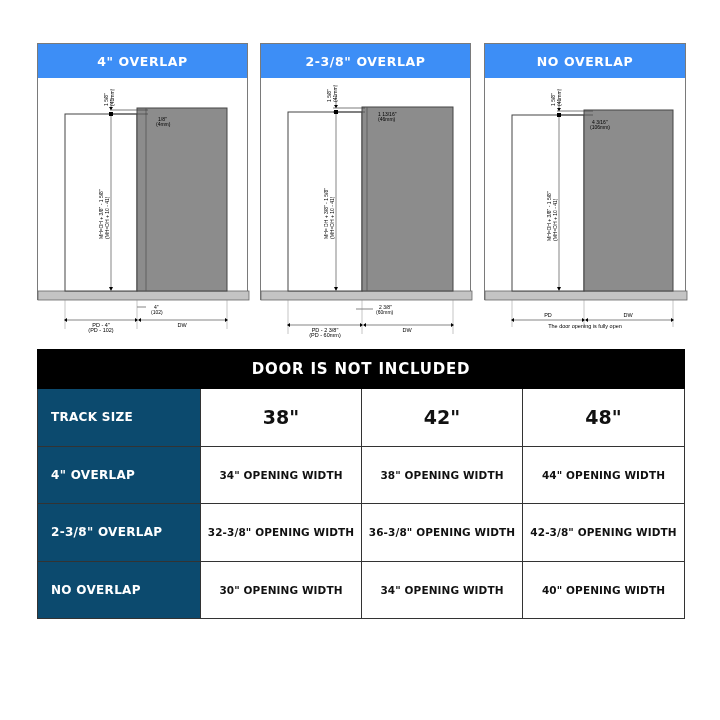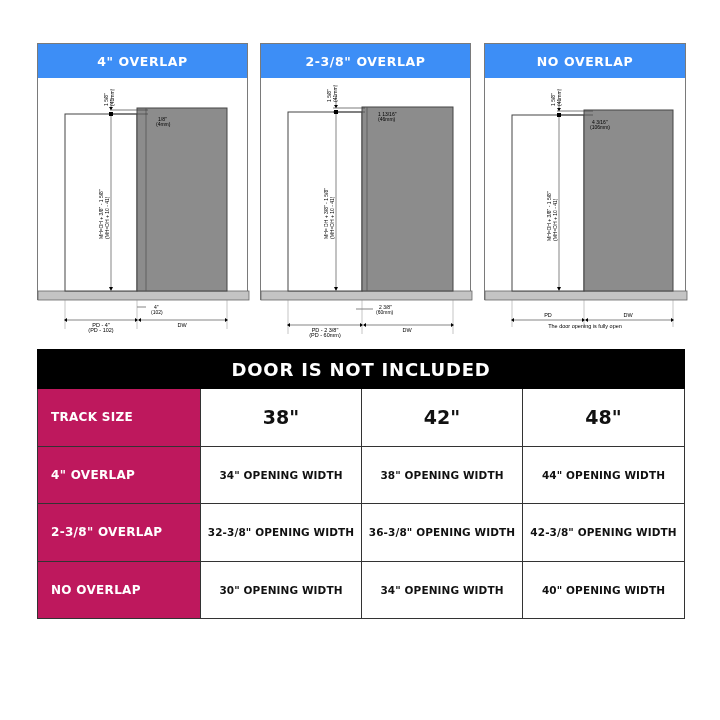--- a/index.html
+++ b/index.html
@@ -3,22 +3,22 @@
 <meta charset="utf-8">
 <style>
   html,body{margin:0;padding:0;background:#ffffff;}
   body{width:720px;height:720px;position:relative;overflow:hidden;font-family:"Liberation Sans",sans-serif;}
   .panel{position:absolute;top:43px;height:257px;border:1px solid #7a7a7a;background:#fff;box-sizing:border-box;}
   .panel-head{position:absolute;left:0;right:0;top:0;height:34px;background:#3d8ef6;color:#fff;font-family:"DejaVu Sans",sans-serif;font-weight:bold;font-size:12.5px;letter-spacing:0.6px;display:flex;align-items:center;justify-content:center;}
   .panel svg{position:absolute;left:0;top:0;}
   svg text{font-family:"Liberation Sans",sans-serif;}
   .tbl{position:absolute;left:37px;top:349px;width:647px;border-collapse:collapse;table-layout:fixed;}
   .tbl td{border:1.5px solid #333;text-align:center;vertical-align:middle;padding:0;color:#111;font-family:"DejaVu Sans",sans-serif;font-weight:bold;}
-  .tbl .title{background:#000;color:#fff;height:38px;font-size:18px;letter-spacing:0.8px;border-color:#000;}
-  .tbl .lbl{background:#be185d;color:#fff;text-align:left;padding-left:13px;font-size:12px;letter-spacing:0.3px;}
+  .tbl .title{background:#000;color:#fff;height:38px;font-size:15px;letter-spacing:0.8px;border-color:#000;}
+  .tbl .lbl{background:#0c4a6e;color:#fff;text-align:left;padding-left:13px;font-size:12px;letter-spacing:0.3px;}
   .tbl tr.r{height:57.5px;}
   .tbl .big{font-size:19px;}
   .tbl .small{font-size:10.5px;letter-spacing:0.1px;}
 </style>
 </head>
 <body>
 
 <div class="panel" style="left:37px;width:211px;">
   <div class="panel-head">4" OVERLAP</div>
   <svg width="211" height="300" style="overflow:visible">

